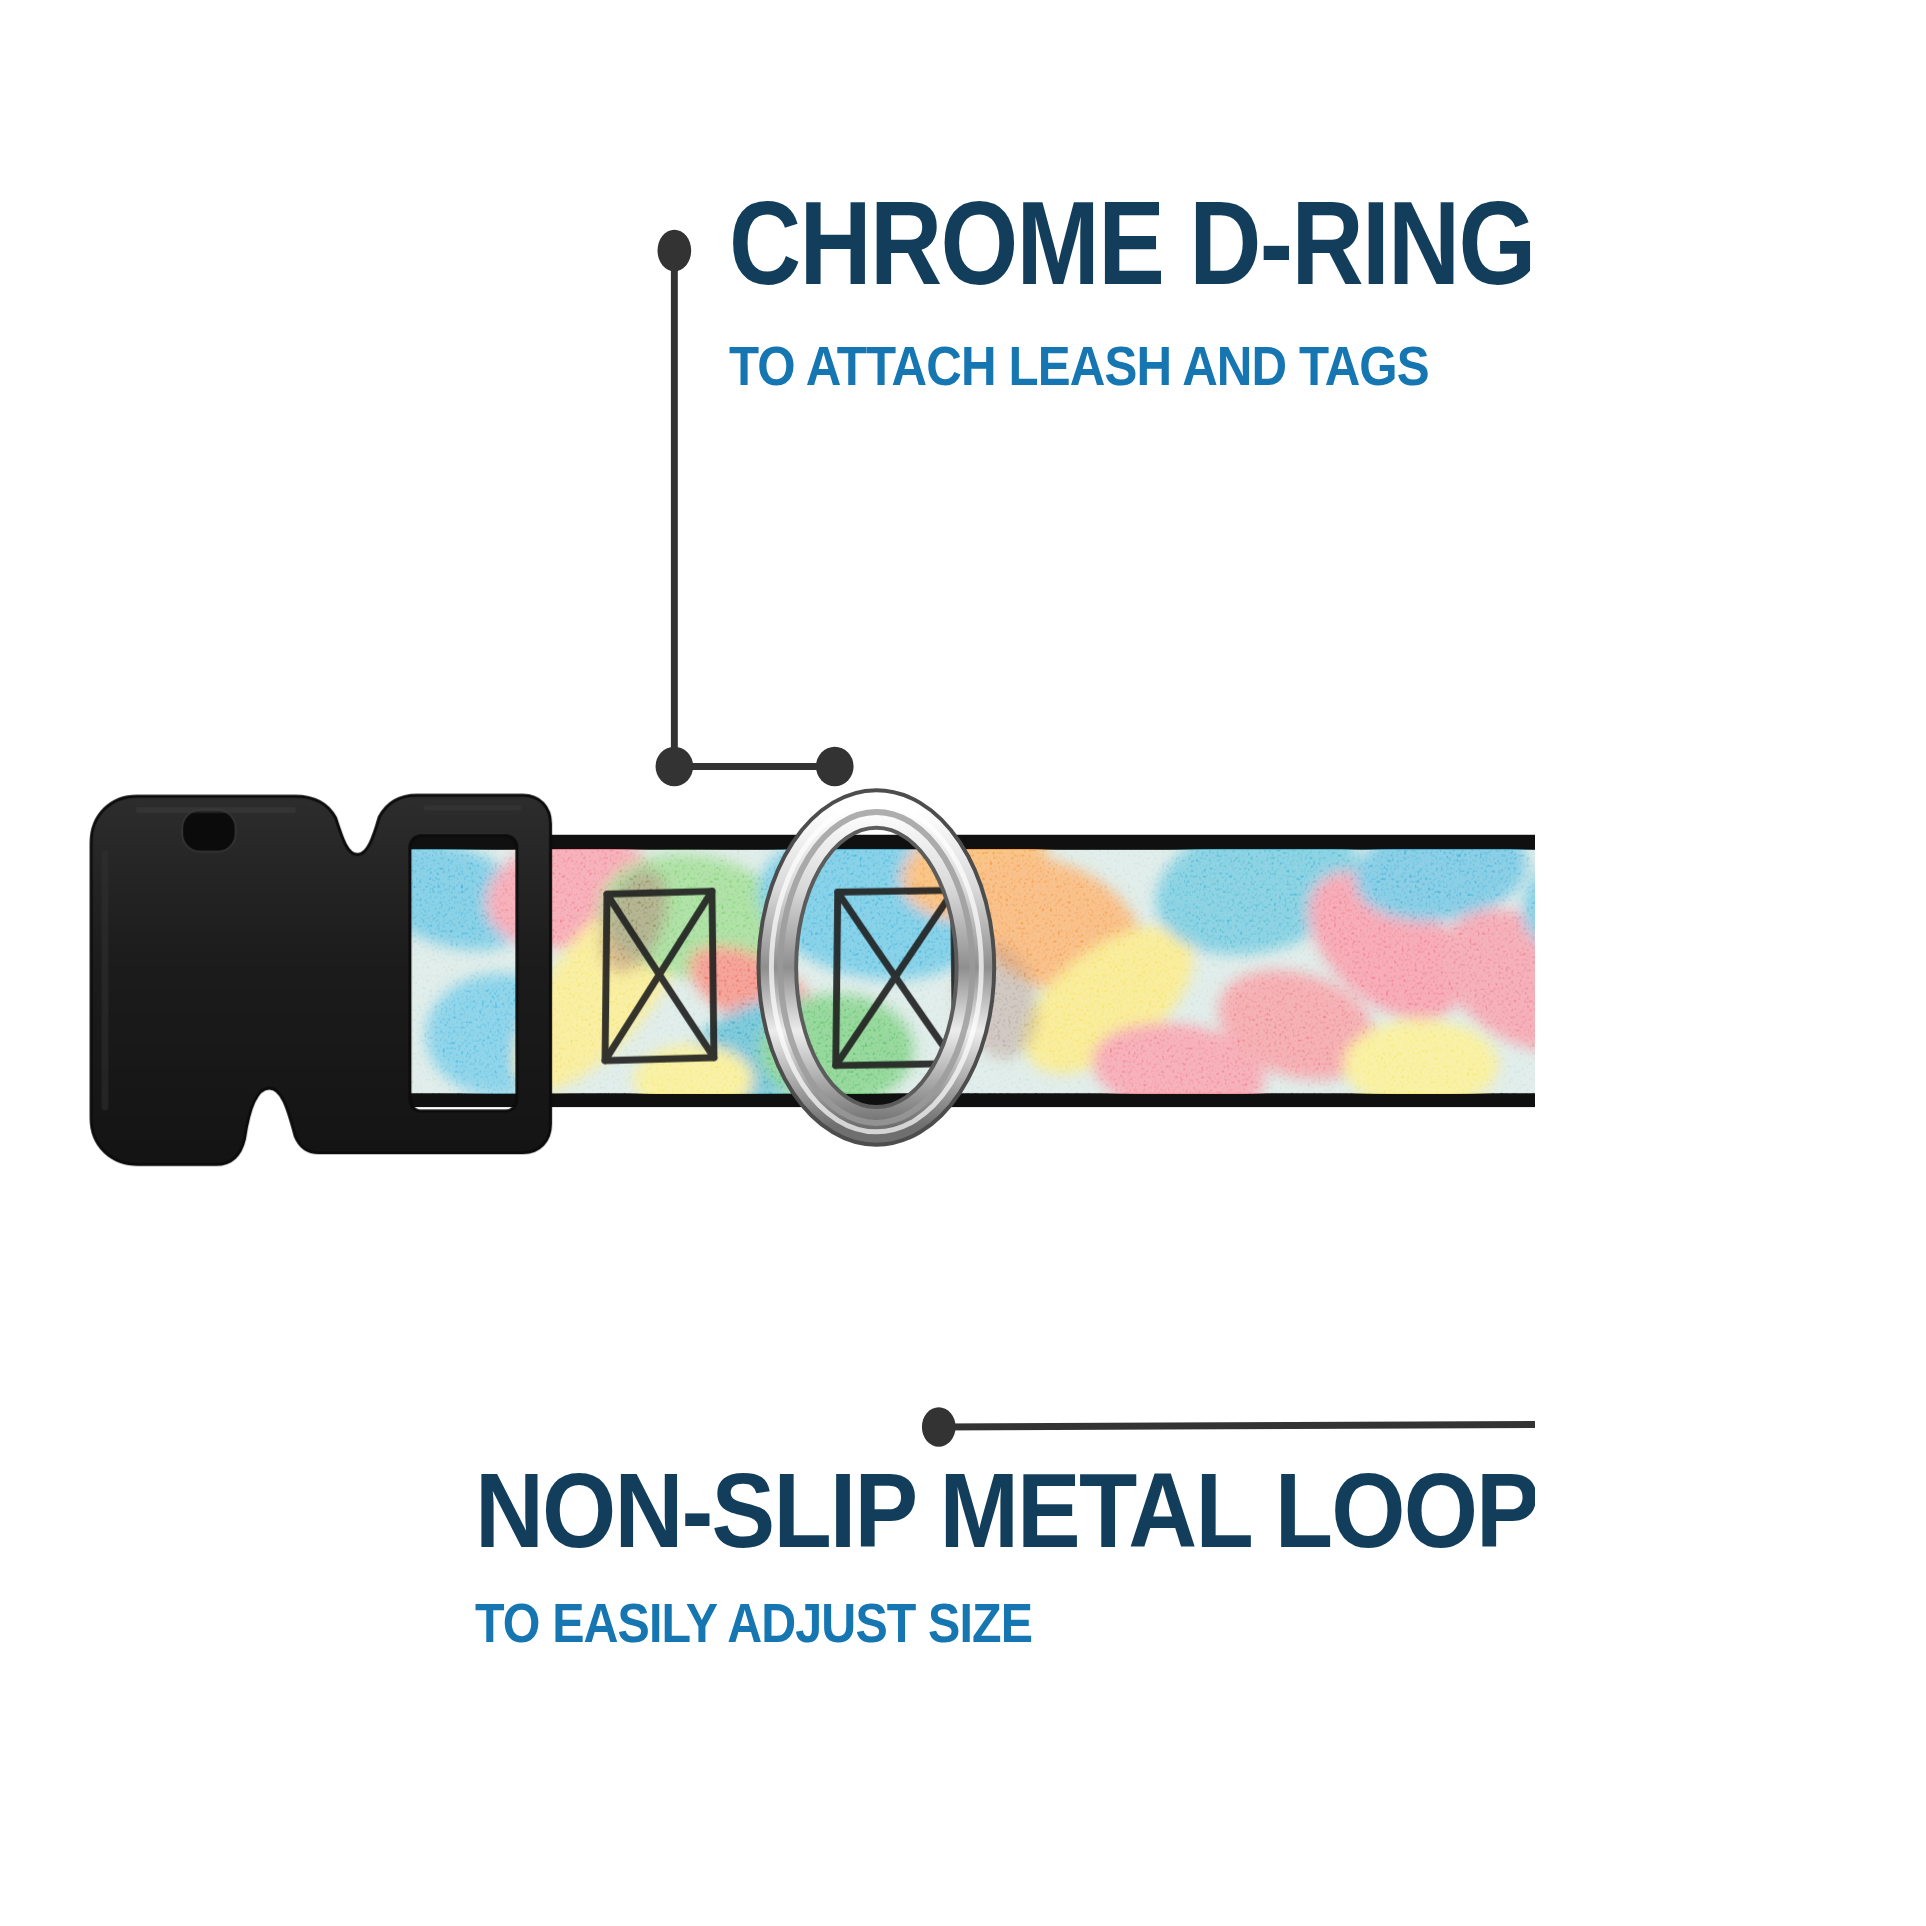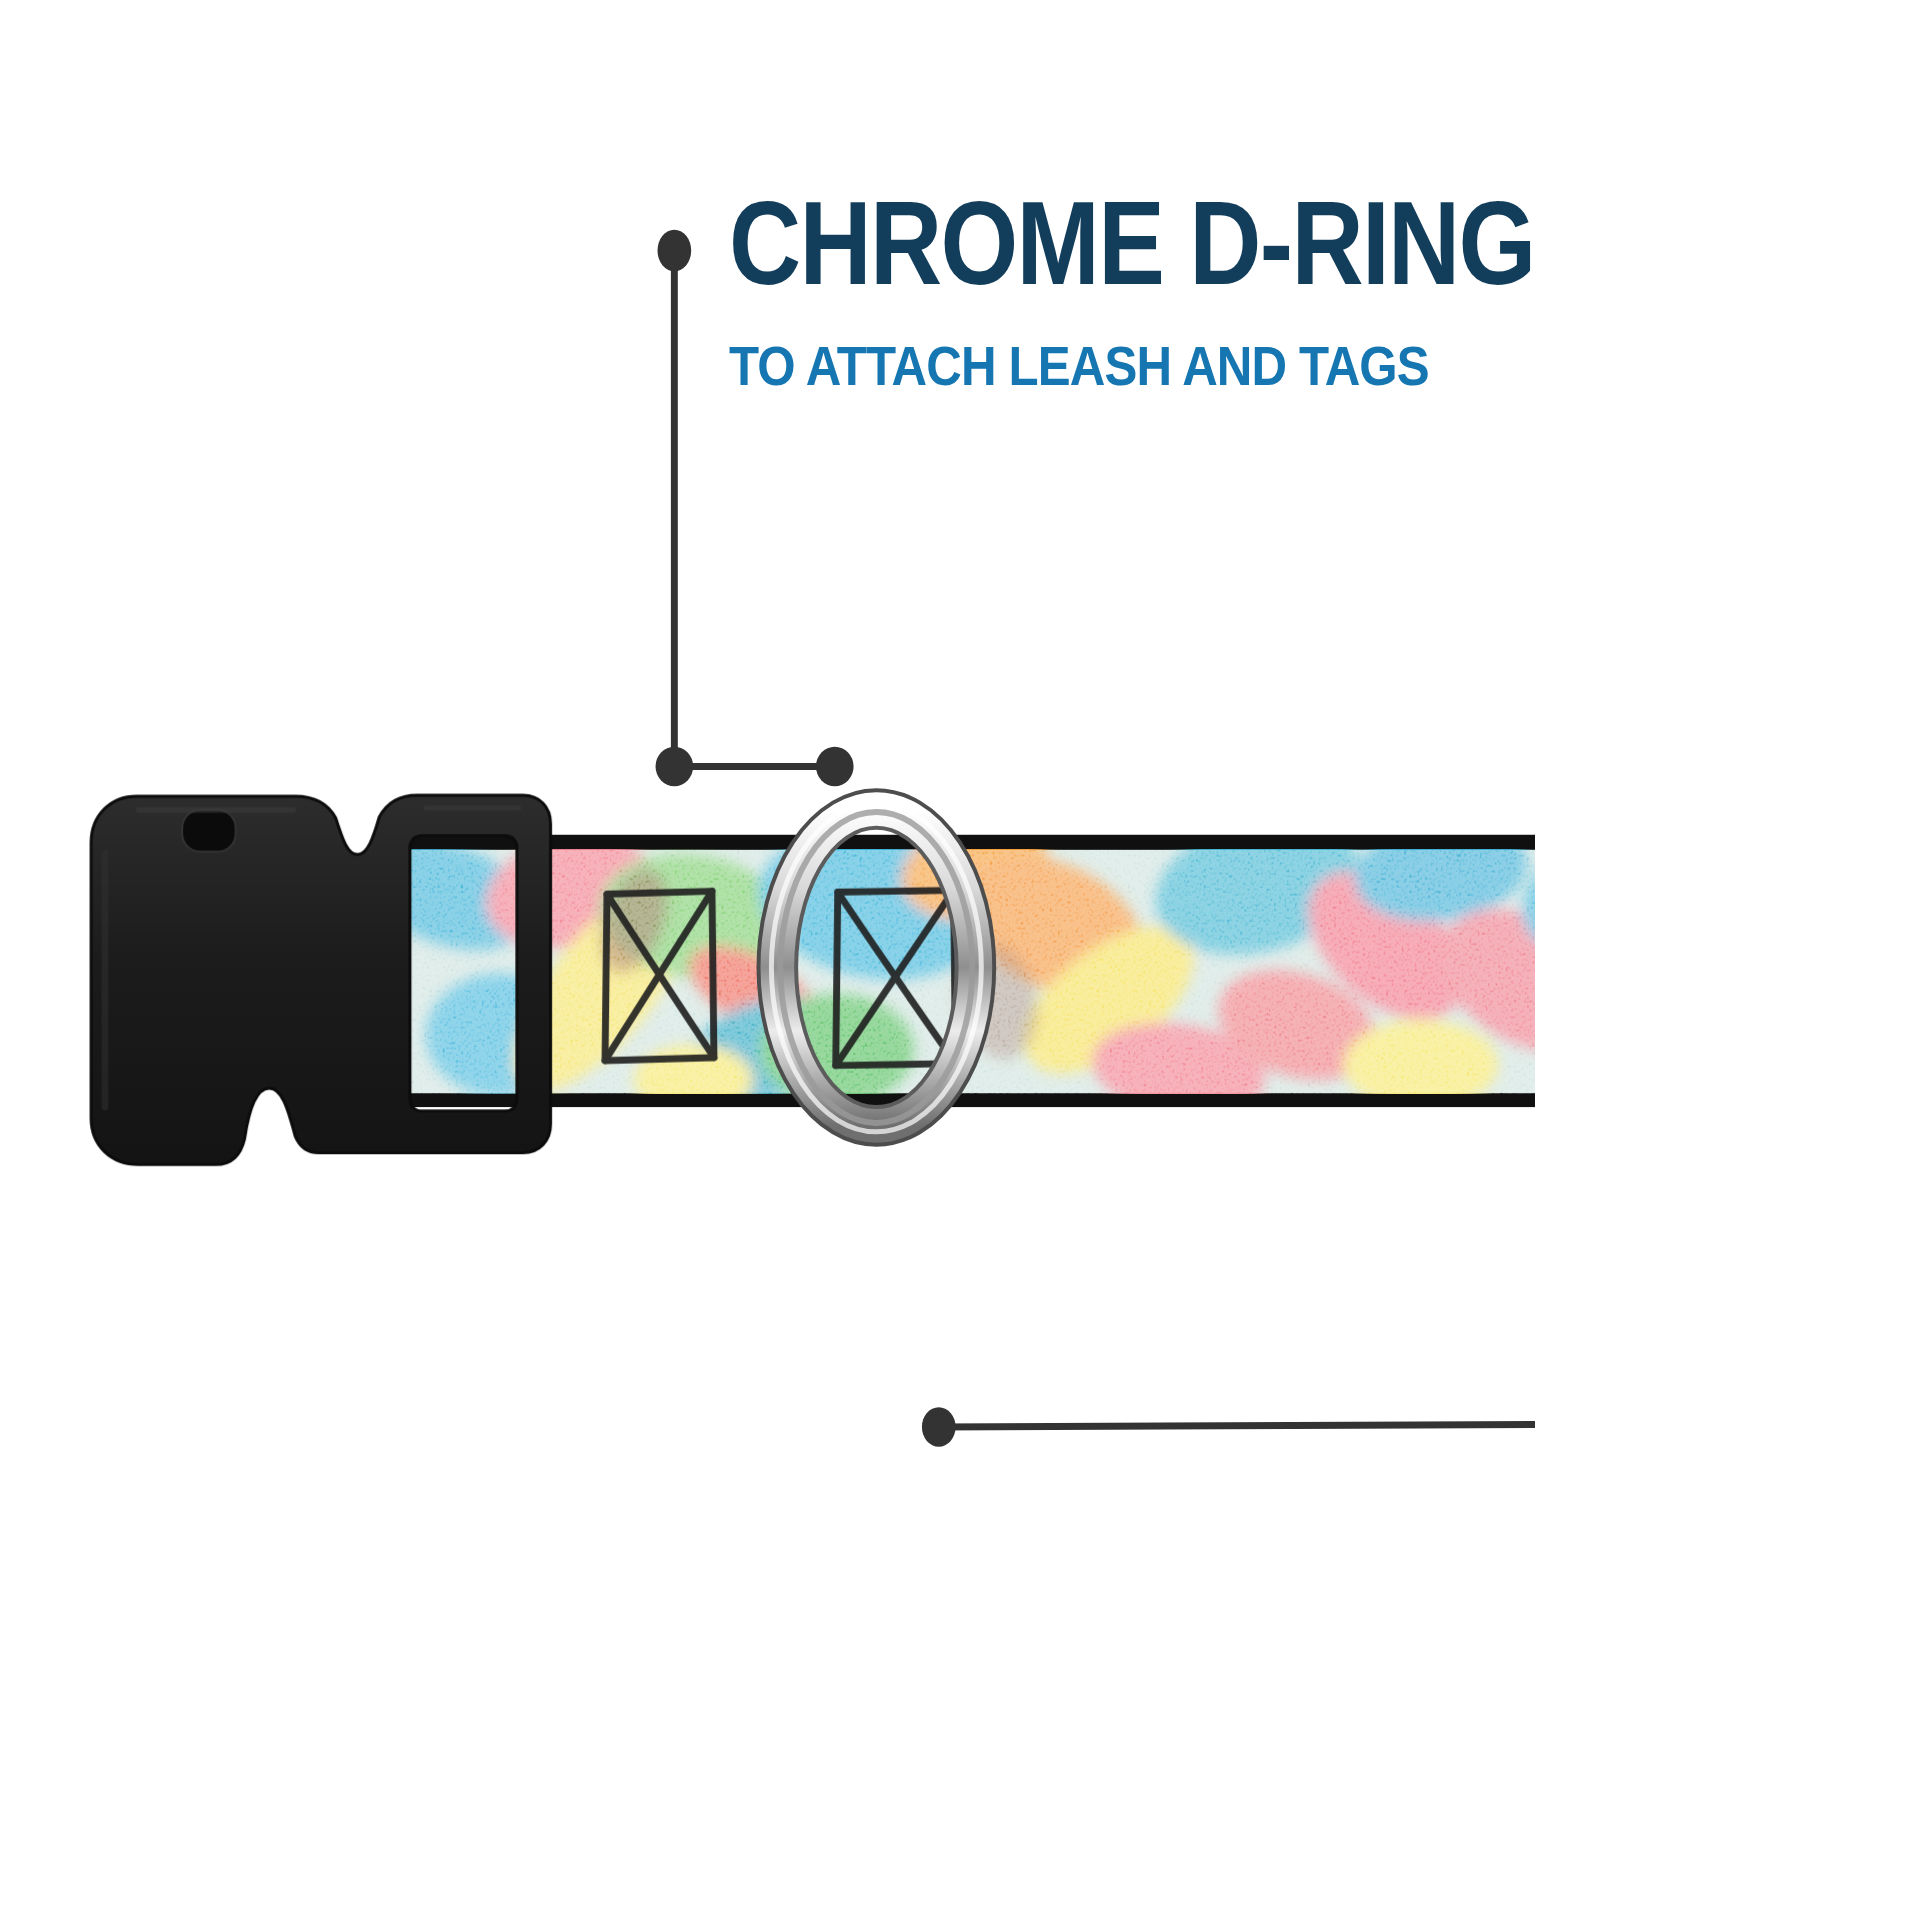--- a/index.html
+++ b/index.html
@@ -169,15 +169,19 @@
       <ellipse cx="1663" cy="1438" rx="19" ry="20"></ellipse>
       <ellipse cx="1663" cy="1186" rx="17" ry="20"></ellipse>
     </g>
   </svg>
 
   <div class="callout t1" style="left:729px;top:183px;">
     <div class="c-title">CHROME D-RING</div>
     <div class="c-sub">TO ATTACH LEASH AND TAGS</div>
   </div>
 
+  <div class="callout t2" style="left:475px;top:1457px;">
+    <div class="c-title">NON-SLIP METAL LOOP</div>
+    <div class="c-sub">TO EASILY ADJUST SIZE</div>
+  </div>
 
 </div>
 
 
 </body></html>

